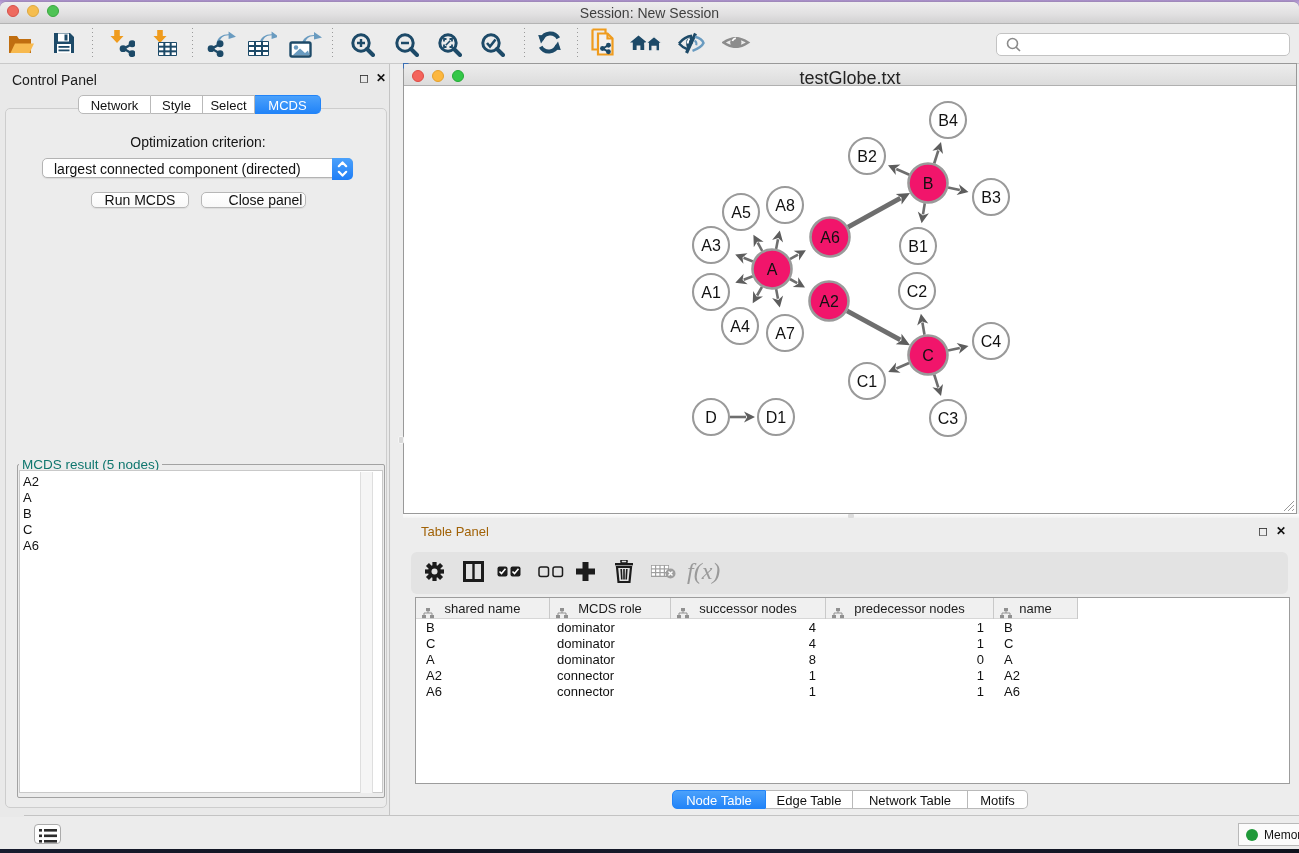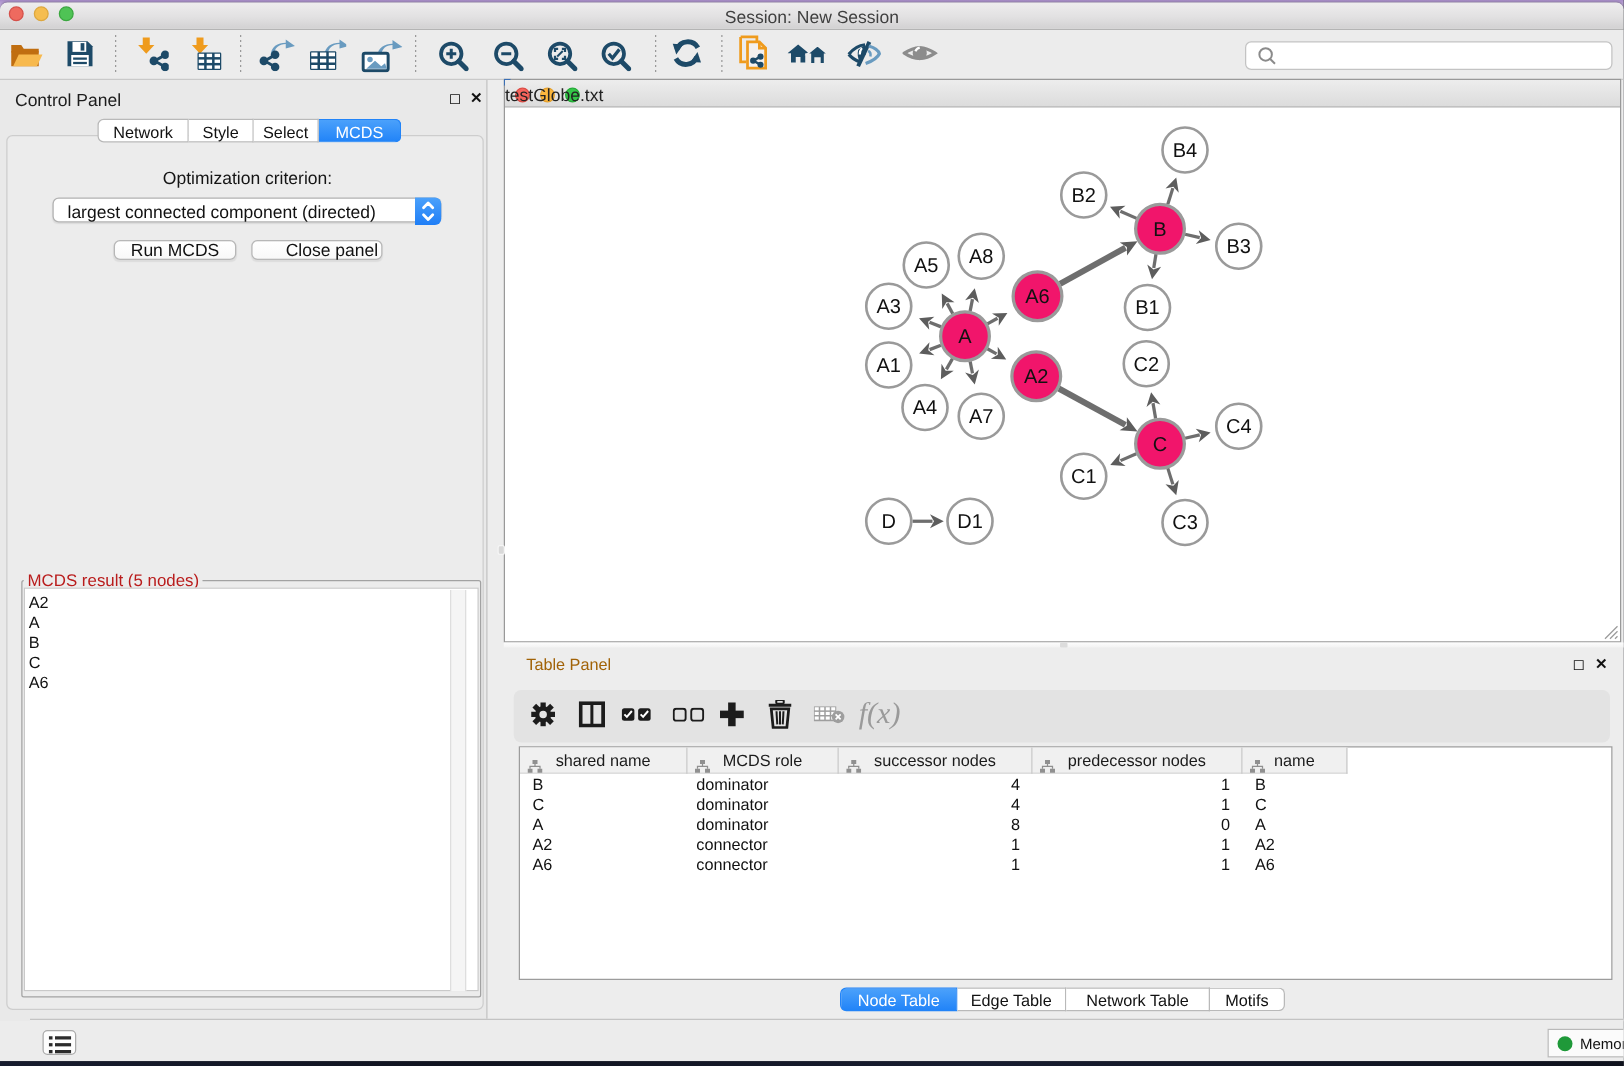--- a/index.html
+++ b/index.html
@@ -52,37 +52,37 @@
 #combo .stepper { position:absolute; right:-1px; top:-1px; width:21px; height:22px; overflow:hidden;
   background:linear-gradient(180deg,#4ba1fb 0%,#1f7ef6 100%);
   border-radius:0 5px 5px 0; }
 .btn { position:absolute; height:16px; background:linear-gradient(180deg,#ffffff 0%,#f8f8f8 100%);
   border:1px solid #b7b7b7; border-radius:5px; font-size:14px; color:#111;
   text-align:center; line-height:15px; box-shadow:0 1px 1px rgba(0,0,0,.07); }
 
 #groupbox { position:absolute; left:17px; top:400px; width:368px; height:334px;
   border:1px solid #a2a2a2; border-radius:2px; }
 #groupbox .gb-label { position:absolute; left:1px; top:-8px; background:#ececec;
-  padding:0 3px; font-size:13.5px; color:#b91c1c; }
+  padding:0 3px; font-size:13.5px; color:#0f766e; }
 #gb-list { position:absolute; left:1px; top:5px; width:364px; height:323px;
   background:#fff; border:1px solid #c9c9c9; font-size:13px; color:#111; }
 #gb-list .row { padding-left:3px; height:16px; line-height:16px; } #gb-list .row:first-child { margin-top:3px; }
 #gb-scroll { position:absolute; right:9px; top:1px; width:13px; height:321px;
   background:#f5f5f5; border-left:1px solid #dedede; border-right:1px solid #dedede; }
 
 #rightdesk { position:absolute; left:391px; top:62px; width:908px; height:753px;
   background:#ededed; }
 
 #netwin { position:absolute; left:403px; top:61px; width:894px; height:451px;
   background:#fff; border:1px solid #999; }
 #netwin .nw-tbar .tl { top:6px; } #netwin .nw-tbar { position:absolute; left:0; top:0; width:100%; height:22px;
   background:linear-gradient(180deg,#ededed 0%,#dcdcdc 100%);
   border-bottom:1px solid #b0b0b0; }
-#netwin .nw-title { position:absolute; left:0; right:0; top:4px; text-align:left;
-  font-size:14px; color:#232323; }
+#netwin .nw-title { position:absolute; left:0; right:0; top:4px; text-align:center;
+  font-size:18px; color:#232323; }
 #netwin .t-red { left:8px; background:#f4645c; border:1px solid #de4b44; }
 #netwin .t-yel { left:28px; background:#fcb73e; border:1px solid #e5a02c; }
 #netwin .t-grn { left:48px; background:#34c748; border:1px solid #23ab36; }
 
 #tablepanel { position:absolute; left:403px; top:515px; width:896px; height:300px; }
 #tp-title { position:absolute; left:18px; top:7px; font-size:13px; color:#a16207; }
 #tp-toolbar { position:absolute; left:8px; top:35px; width:877px; height:42px;
   background:#e3e3e3; border-radius:6px; }
 #tp-table { position:absolute; left:12px; top:80px; width:875px; height:187px;
   background:#fff; border:1px solid #9c9c9c; }

